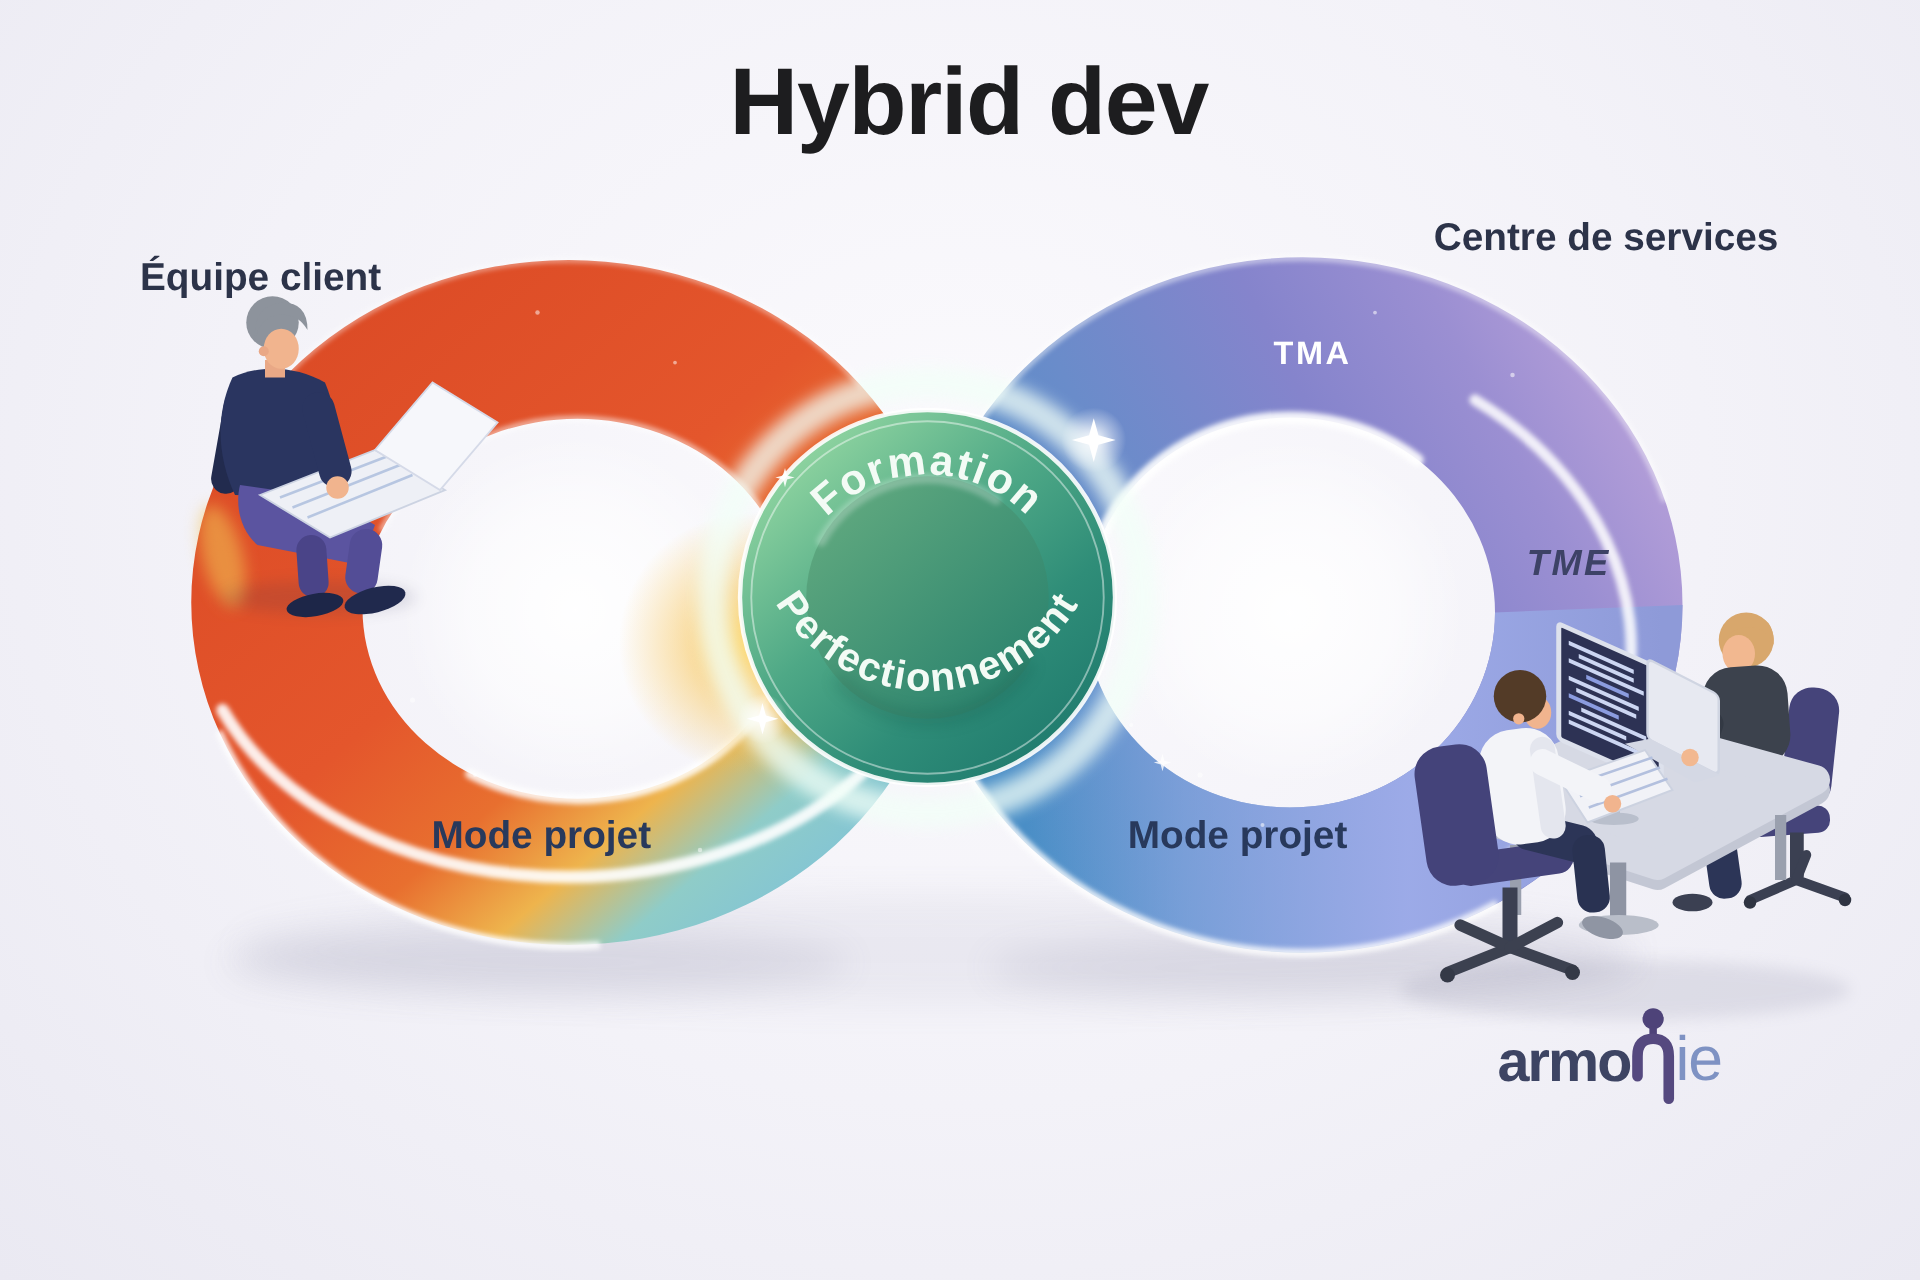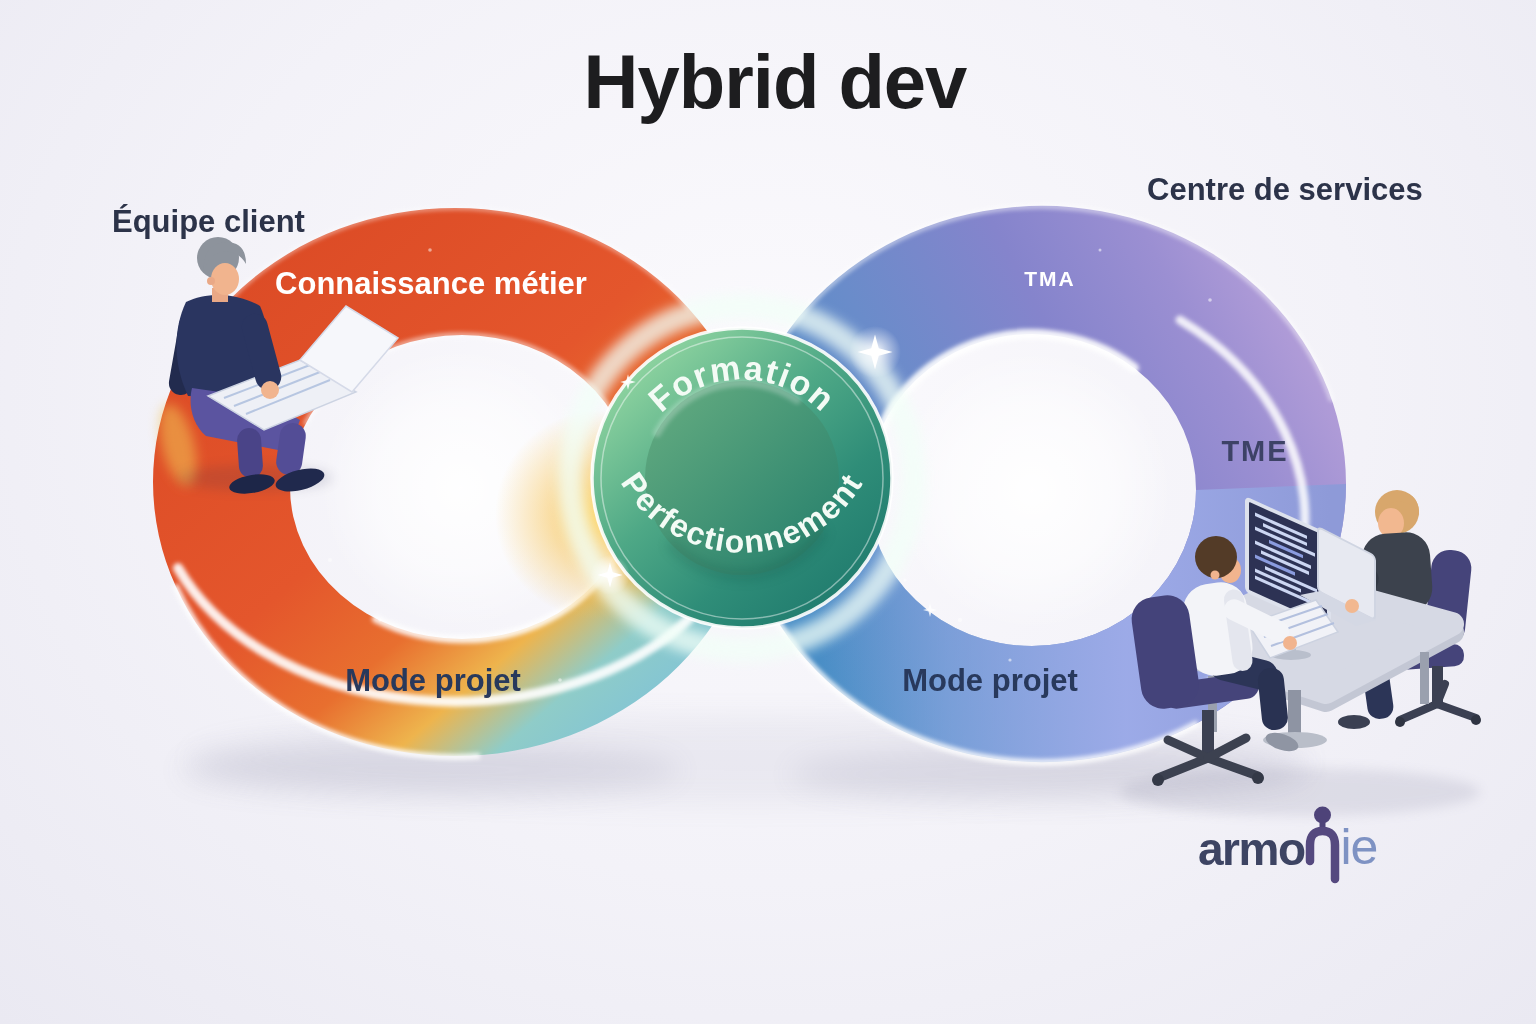--- a/index.html
+++ b/index.html
@@ -8,22 +8,22 @@
     background:radial-gradient(ellipse at 50% 38%, #fbfafd 0%, #f3f2f8 55%, #eae9f2 100%);
     font-family:"Liberation Sans", sans-serif;
   }
   .stage svg.scene{position:absolute;inset:0;z-index:1;}
   .lbl{position:absolute;z-index:3;font-weight:700;color:#2c3349;white-space:nowrap;}
   .lbl.center{transform:translateX(-50%);}
   .page-title{top:38px;left:751px;transform:translateX(-50%);font-size:76px;font-weight:700;
     color:#1d1d1f;letter-spacing:-1px;z-index:3;position:absolute;white-space:nowrap;margin-left:24px;}
   .heading{font-size:31px;font-weight:600;color:#2c3349;}
   .band-white{font-size:31px;font-weight:600;color:#ffffff;}
-  .band-dark{font-size:31px;font-weight:600;color:#28395c;margin-top:13px;}
-  .tma{font-size:21px;letter-spacing:2px;font-weight:600;color:#ffffff;}
+  .band-dark{font-size:31px;font-weight:600;color:#28395c;}
+  .tma{font-size:26px;letter-spacing:2px;font-weight:600;color:#ffffff;}
   .tme{font-size:29px;letter-spacing:2px;font-weight:600;color:#3d4266;}
   svg text.curved{font-family:"Liberation Sans",sans-serif;font-weight:700;fill:#f3fbf5;letter-spacing:1.5px;}
   .logo{position:absolute;left:1198px;top:792px;z-index:3;display:flex;align-items:flex-end;}
   .logo .prefix{font-size:46px;font-weight:700;color:#3d4463;letter-spacing:-1.5px;line-height:1;}
   .logo .suffix{font-size:50px;font-weight:400;color:#7e92c3;letter-spacing:-1px;line-height:1;}
   .logo .glyph{transform:translateY(13px);margin:0 -1px 0 1px;}
 </style>
 </head>
 <body>
 
@@ -261,23 +261,22 @@
 
       <rect x="1136" y="596" width="58" height="112" rx="22" fill="#44437a" transform="rotate(-8 1165 650)"></rect>
     </g>
   </svg>
 
   <div class="page-title">Hybrid dev</div>
 
   <div class="lbl heading" style="left:112px;top:172px;margin-top:32px;">Équipe client</div>
   <div class="lbl heading" style="left:1147px;top:172px;">Centre de services</div>
 
-  <div class="lbl band-white center" style="left:431px;top:266px;">Connaissance métier</div>
   <div class="lbl tma center" style="left:1050px;top:267px;">TMA</div>
-  <div class="lbl tme center" style="left:1255px;top:435px;">TME</div>
+  <div class="lbl tme center" style="left:1255px;top:435px;font-style:italic;">TME</div>
 
   <div class="lbl band-dark center" style="left:433px;top:650px;">Mode projet</div>
   <div class="lbl band-dark center" style="left:990px;top:650px;">Mode projet</div>
 
   <div class="logo">
     <span class="prefix">armo</span>
     <svg class="glyph" width="36" height="80" viewBox="0 0 36 80">
       <circle cx="17.5" cy="10" r="8.5" fill="#4e4379"></circle>
       <rect x="14.5" y="16" width="6" height="8" rx="2.5" fill="#4e4379"></rect>
       <path d="M 5,56 L 5,40 Q 5,26 17.5,26 Q 30,26 30,40 L 30,74" fill="none" stroke="#55497f" stroke-width="8.5" stroke-linecap="round"></path>

